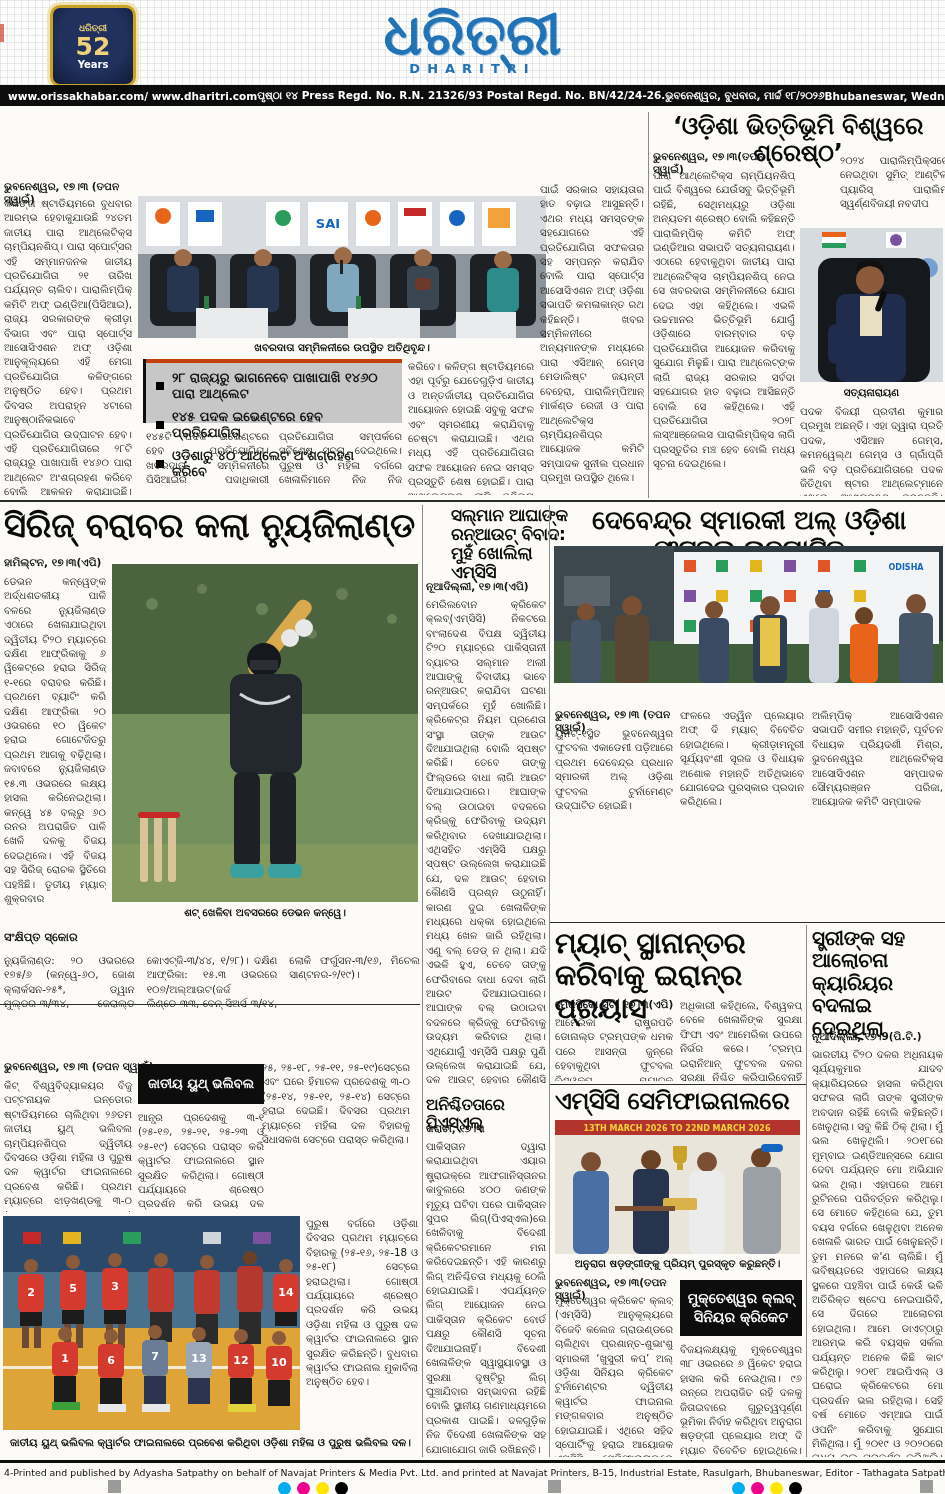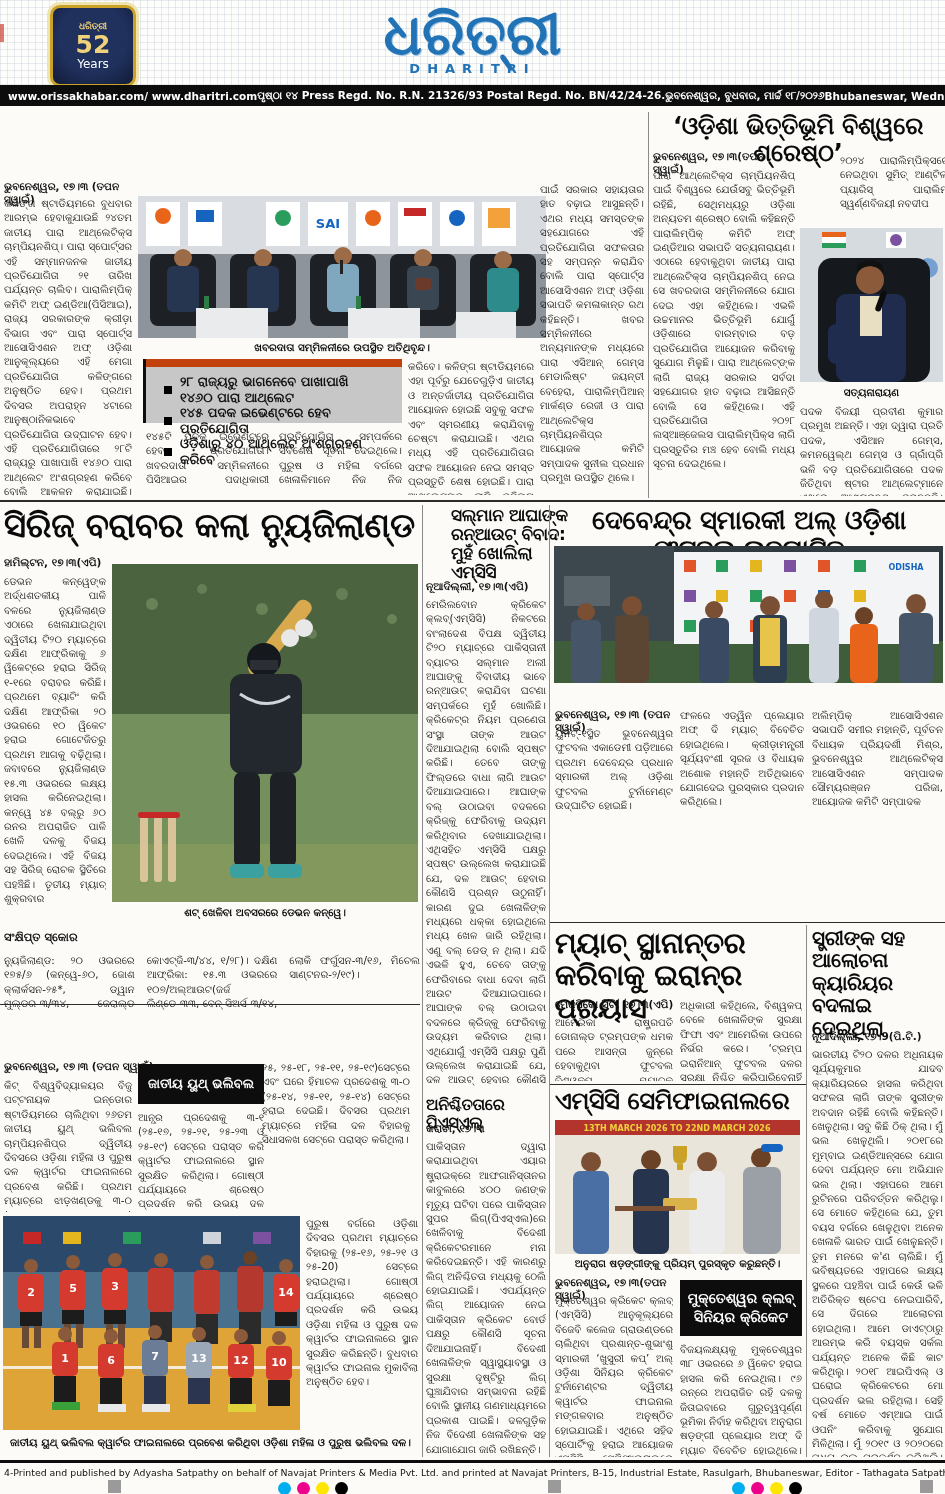--- a/index.html
+++ b/index.html
@@ -9,32 +9,32 @@
   .masthead{left:0;top:0;width:945px;height:85px;
     background:repeating-linear-gradient(0deg,rgba(190,198,205,.35) 0 1px,transparent 1px 7px),
                repeating-linear-gradient(90deg,rgba(190,198,205,.35) 0 1px,transparent 1px 7px),#fdfdfc;}
   .logo-odia{font-size:57px;font-weight:700;color:#2173b6;line-height:1;text-shadow:1px 1px 0 #9cc2e0;}
   .logo-latin{font-size:13px;font-weight:700;color:#2173b6;letter-spacing:7px;margin-top:-2px;}
   .badge{width:80px;height:76px;border-radius:10px;background:radial-gradient(circle at 50% 40%,#20315e 55%,#121b38 100%);
          border:3px solid #c9a227;display:flex;flex-direction:column;align-items:center;justify-content:center;color:#fff;
          box-shadow:0 0 0 3px #efe3b0;}
   .badge .b-top{font-size:9px;color:#f0d27a;font-weight:700;}
   .badge .b-52{font-size:25px;font-weight:700;color:#f0d27a;line-height:1;}
-  .badge .b-years{font-size:12px;color:#fff;font-weight:400;}
+  .badge .b-years{font-size:10px;color:#fff;font-weight:700;}
   .infobar{left:0;top:85px;width:945px;height:21px;background:#0d0d0d;color:#fff;display:flex;
            align-items:center;justify-content:space-between;padding:0 8px;box-sizing:border-box;
            font-size:10.5px;font-weight:700;white-space:nowrap;}
   .hl{font-weight:700;color:#0a0a0a;line-height:1.12;margin:0;letter-spacing:-0.4px;}
   .dateline{font-weight:700;font-size:10.5px;text-align:left;}
   .bodytext{font-size:10.3px;line-height:1.4;text-align:justify;color:#161616;overflow:hidden;word-break:break-word;}
   .caption{font-weight:700;font-size:10.3px;text-align:center;color:#0c0c0c;}
   .vrule{position:absolute;width:1px;background:#8a8a8a;}
   .hrule{position:absolute;height:1px;background:#2b2b2b;}
-  .graybox{background:#c7c7c7;border-top:8px solid #c2410c;box-shadow:-3px 0 0 #0d0d0d;
-           padding:7px 18px;display:flex;flex-direction:column;justify-content:space-around;box-sizing:border-box;}
+  .graybox{background:#c7c7c7;border-top:4px solid #c2410c;box-shadow:-3px 0 0 #0d0d0d;
+           padding:7px 10px;display:flex;flex-direction:column;justify-content:space-around;box-sizing:border-box;gap:8px;}
   .bullet{display:flex;gap:8px;align-items:center;font-weight:700;font-size:13px;line-height:1.2;}
   .sq{width:8px;height:8px;background:#000;flex:0 0 8px;}
   .blackbox{background:#0d0d0d;color:#fff;font-weight:700;text-align:center;display:flex;
             align-items:center;justify-content:center;box-sizing:border-box;padding:4px;line-height:1.35;}
   .photo{display:block;background:#aaa;}
   .scorehead{font-weight:700;font-size:11.5px;}
   .footerline{font-size:9.4px;color:#121212;white-space:nowrap;}
   .regsq{position:absolute;width:13px;height:13px;background:#9a9a9a;}
   .dot{width:13px;height:13px;border-radius:50%;display:inline-block;margin-right:6px;}
 </style>
@@ -370,21 +370,21 @@
       <text x="112" y="74">3</text>
       <text x="283" y="80">14</text>
       <text x="62" y="146">1</text>
       <text x="108" y="148">6</text>
       <text x="152" y="144">7</text>
       <text x="196" y="146">13</text>
       <text x="238" y="148">12</text>
       <text x="276" y="150">10</text>
     </g>
   </svg>
-  <div class="abs bodytext" style="left:306px;top:1216px;width:112px;height:214px;">ପୁରୁଷ ବର୍ଗରେ ଓଡ଼ିଶା ଦିବସର ପ୍ରଥମ ମ୍ୟାଚ୍‌ରେ ବିହାରକୁ (୨୫-୧୬, ୨୫-୨୧ ଓ ୨୫-20) ସେଟ୍‌ରେ ହରାଇଥିଲା। ଗୋଷ୍ଠୀ ପର୍ଯ୍ୟାୟରେ ଶ୍ରେଷ୍ଠ ପ୍ରଦର୍ଶନ କରି ଉଭୟ ଓଡ଼ିଶା ମହିଳା ଓ ପୁରୁଷ ଦଳ କ୍ୱାର୍ଟର ଫାଇନାଲରେ ସ୍ଥାନ ସୁରକ୍ଷିତ କରିଛନ୍ତି। ବୁଧବାର କ୍ୱାର୍ଟର ଫାଇନାଲ ମୁକାବିଲା ଅନୁଷ୍ଠିତ ହେବ।</div>
+  <div class="abs bodytext" style="left:306px;top:1216px;width:112px;height:214px;">ପୁରୁଷ ବର୍ଗରେ ଓଡ଼ିଶା ଦିବସର ପ୍ରଥମ ମ୍ୟାଚ୍‌ରେ ବିହାରକୁ (୨୫-୧୬, ୨୫-18 ଓ ୨୫-୧୮) ସେଟ୍‌ରେ ହରାଇଥିଲା। ଗୋଷ୍ଠୀ ପର୍ଯ୍ୟାୟରେ ଶ୍ରେଷ୍ଠ ପ୍ରଦର୍ଶନ କରି ଉଭୟ ଓଡ଼ିଶା ମହିଳା ଓ ପୁରୁଷ ଦଳ କ୍ୱାର୍ଟର ଫାଇନାଲରେ ସ୍ଥାନ ସୁରକ୍ଷିତ କରିଛନ୍ତି। ବୁଧବାର କ୍ୱାର୍ଟର ଫାଇନାଲ ମୁକାବିଲା ଅନୁଷ୍ଠିତ ହେବ।</div>
   <div class="abs caption" style="left:3px;top:1436px;width:415px;">ଜାତୀୟ ୟୁଥ୍ ଭଲିବଲ କ୍ୱାର୍ଟର ଫାଇନାଲରେ ପ୍ରବେଶ କରିଥିବା ଓଡ଼ିଶା ମହିଳା ଓ ପୁରୁଷ ଭଲିବଲ ଦଳ।</div>
 
   <h3 class="abs hl" style="left:426px;top:1096px;width:120px;font-size:16px;">ଅନିଶ୍ଚିତତାରେ ପିଏସ୍‌ଏଲ୍</h3>
   <div class="abs dateline" style="left:426px;top:1122px;width:120px;">କରାଚୀ, ୧୭।୩</div>
   <div class="abs bodytext" style="left:426px;top:1139px;width:120px;height:318px;">ପାକିସ୍ତାନ ଦ୍ୱାରା କରାଯାଇଥିବା ଏୟାର ଷ୍ଟ୍ରାଇକ୍‌ରେ ଆଫଗାନିସ୍ତାନର କାବୁଲରେ ୪୦୦ ଜଣଙ୍କ ମୃତ୍ୟୁ ଘଟିବା ପରେ ପାକିସ୍ତାନ ସୁପର ଲିଗ୍(ପିଏସ୍ଏଲ)ରେ ଖେଳିବାକୁ ବିଦେଶୀ କ୍ରିକେଟରମାନେ ମନା କରିଦେଇଛନ୍ତି। ଏହି କାରଣରୁ ଲିଗ୍ ଅନିଶ୍ଚିତତା ମଧ୍ୟକୁ ଠେଲି ହୋଇଯାଇଛି। ଏପର୍ଯ୍ୟନ୍ତ ଲିଗ୍ ଆୟୋଜନ ନେଇ ପାକିସ୍ତାନ କ୍ରିକେଟ ବୋର୍ଡ ପକ୍ଷରୁ କୌଣସି ସୂଚନା ଦିଆଯାଇନାହିଁ। ବିଦେଶୀ ଖେଳାଳିଙ୍କ ସ୍ୱାସ୍ଥ୍ୟାବସ୍ଥା ଓ ସୁରକ୍ଷା ଦୃଷ୍ଟିରୁ ଲିଗ୍ ଘୁଞ୍ଚାଯିବାର ସମ୍ଭାବନା ରହିଛି ବୋଲି ସ୍ଥାନୀୟ ଗଣମାଧ୍ୟମରେ ପ୍ରକାଶ ପାଇଛି। ଦଳଗୁଡ଼ିକ ନିଜ ବିଦେଶୀ ଖେଳାଳିଙ୍କ ସହ ଯୋଗାଯୋଗ ଜାରି ରଖିଛନ୍ତି।</div>
 
   <div class="hrule" style="left:550px;top:1084px;width:256px;"></div>
   <h3 class="abs hl" style="left:555px;top:1088px;width:248px;font-size:24px;">ଏମ୍‌ସିସି ସେମିଫାଇନାଲରେ</h3>
   <svg class="abs photo" style="left:555px;top:1120px;" width="245" height="134" viewBox="0 0 245 134">
     <rect width="245" height="134" fill="#e9e5da"></rect>

